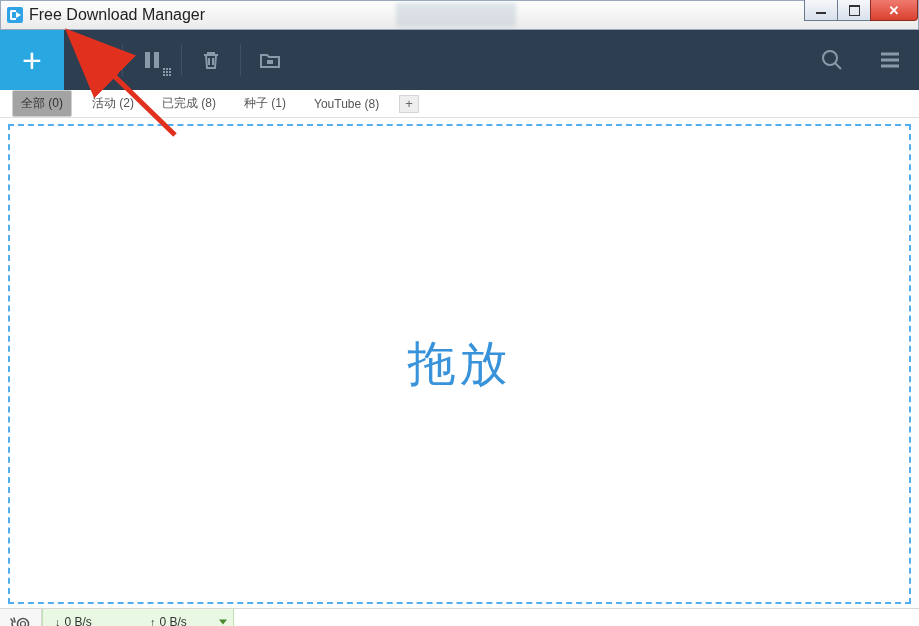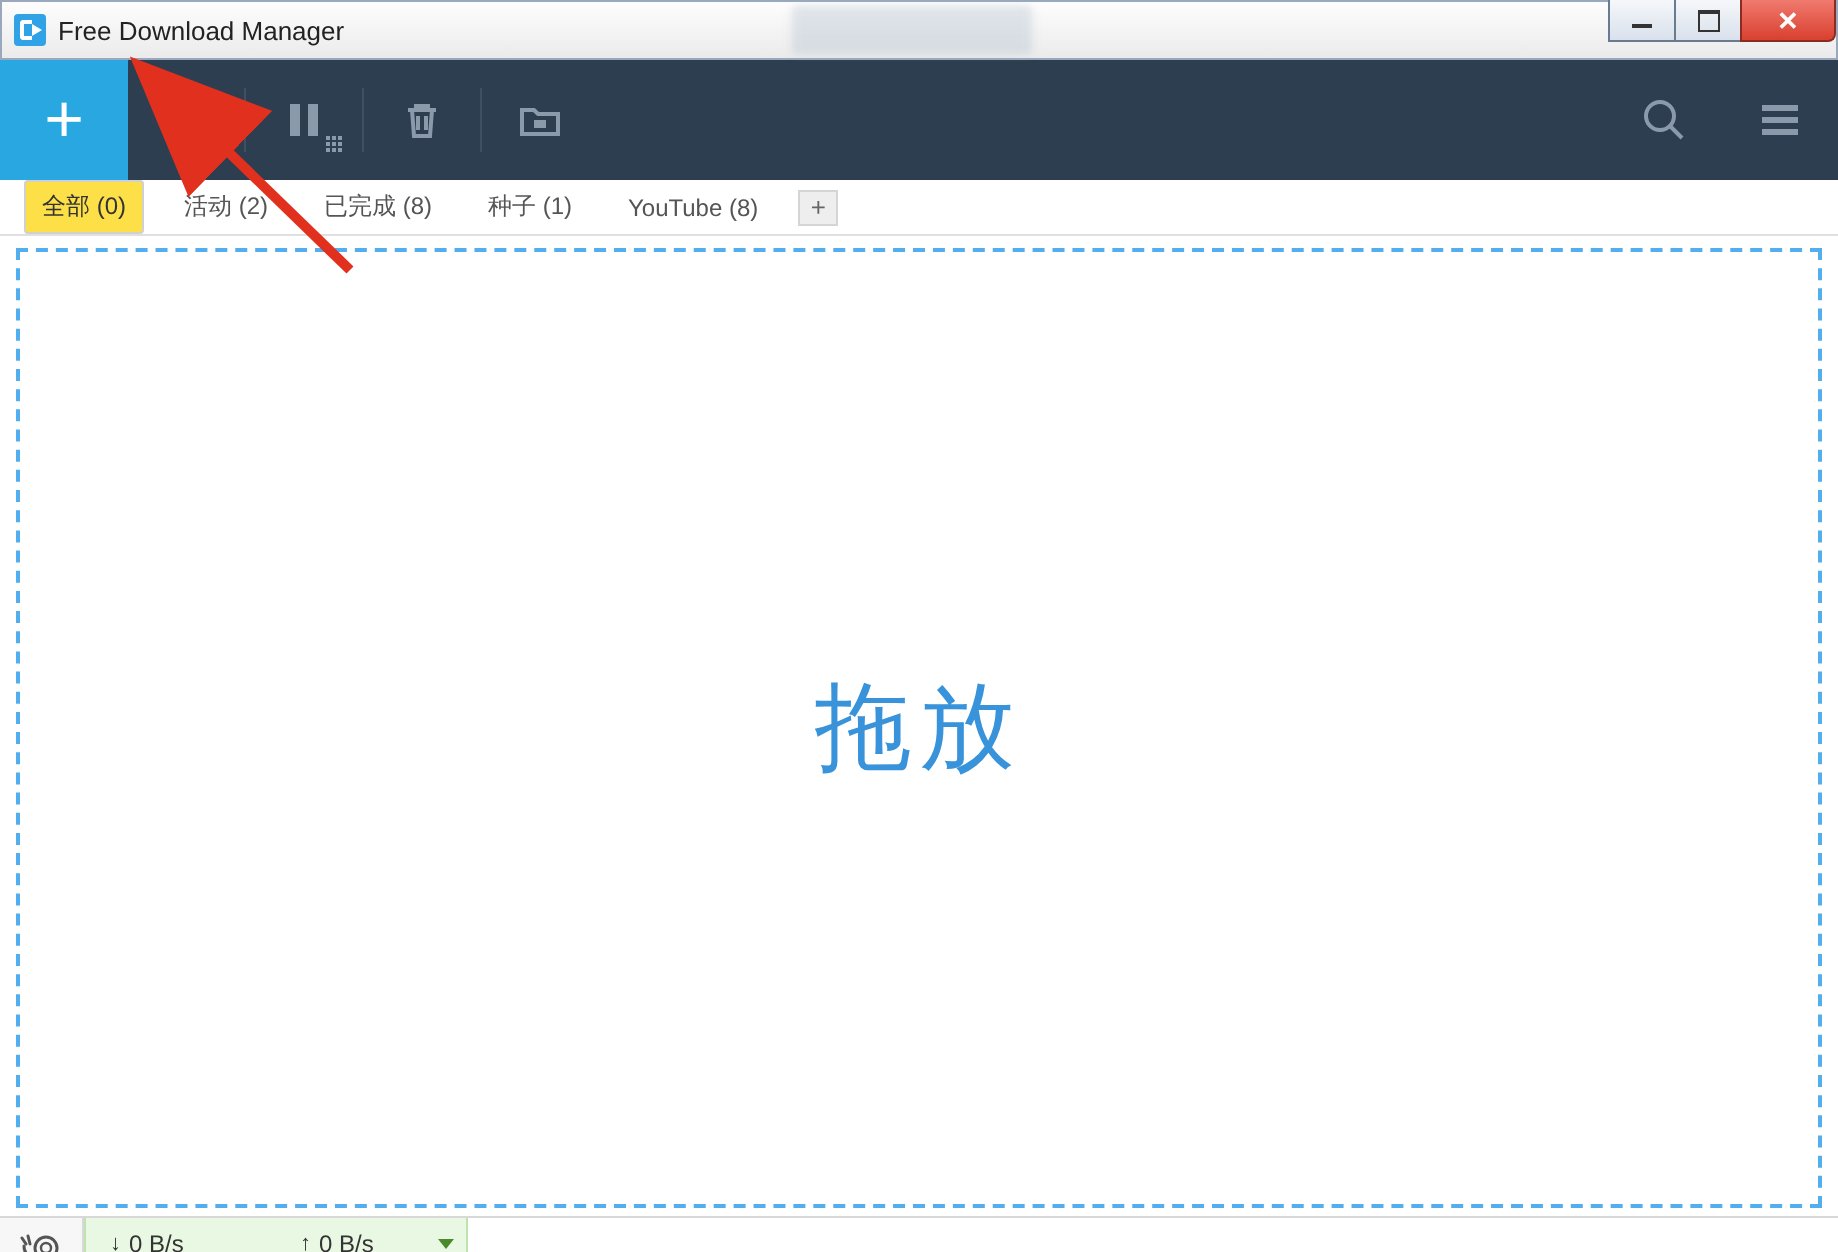--- a/index.html
+++ b/index.html
@@ -20,21 +20,21 @@
     background: #30a2e6; border-radius: 2px; position: relative;
   }
   .titlebar .app-icon::before{
     content:""; position:absolute; left:3px; top:3px; width:4px; height:6px;
     border:2px solid #fff; border-right:none; border-radius:2px 0 0 2px;
   }
   .titlebar .app-icon::after{
     content:""; position:absolute; right:2px; top:5px;
     border-left:5px solid #fff; border-top:3px solid transparent; border-bottom:3px solid transparent;
   }
-  .titlebar .title { font-size: 13px; color: #222; }
+  .titlebar .title { font-size: 16px; color: #222; }
   .titlebar .blurred {
     position:absolute; left:395px; top:2px; width:120px; height:24px;
     background: rgba(170,185,200,.35); filter: blur(2px); border-radius:2px;
   }
   .winbtns { position:absolute; right:0; top:-1px; display:flex; }
   .winbtn {
     width:34px; height:21px; border:1px solid #6b7b8f; border-top:none;
     background: linear-gradient(#f5f7fa,#d9e1ec);
     display:flex; align-items:center; justify-content:center;
     font-size:10px; color:#333; margin-left:-1px;
@@ -82,21 +82,21 @@
   .tabsrow{
     height:28px; background:#fff; border-bottom:1px solid #e0e0e0;
     display:flex; align-items:center; padding:0 12px; gap:12px;
     position:relative;
   }
   .tab{
     font-size:12px; color:#555; padding:4px 8px; border-radius:2px;
     white-space:nowrap;
   }
   .tab.active{
-    background:#fde047; border:1px solid #d0d0d0; color:#333;
+    background:#a3a3a3; border:1px solid #d0d0d0; color:#333;
   }
   .addtab{
     width:20px; height:18px; background:#eee; border:1px solid #d5d5d5;
     display:flex; align-items:center; justify-content:center; font-size:13px; color:#666;
   }
 
   
   .droparea-wrap{
     height:490px; background:#fff; padding:6px 8px 4px 8px;
   }

